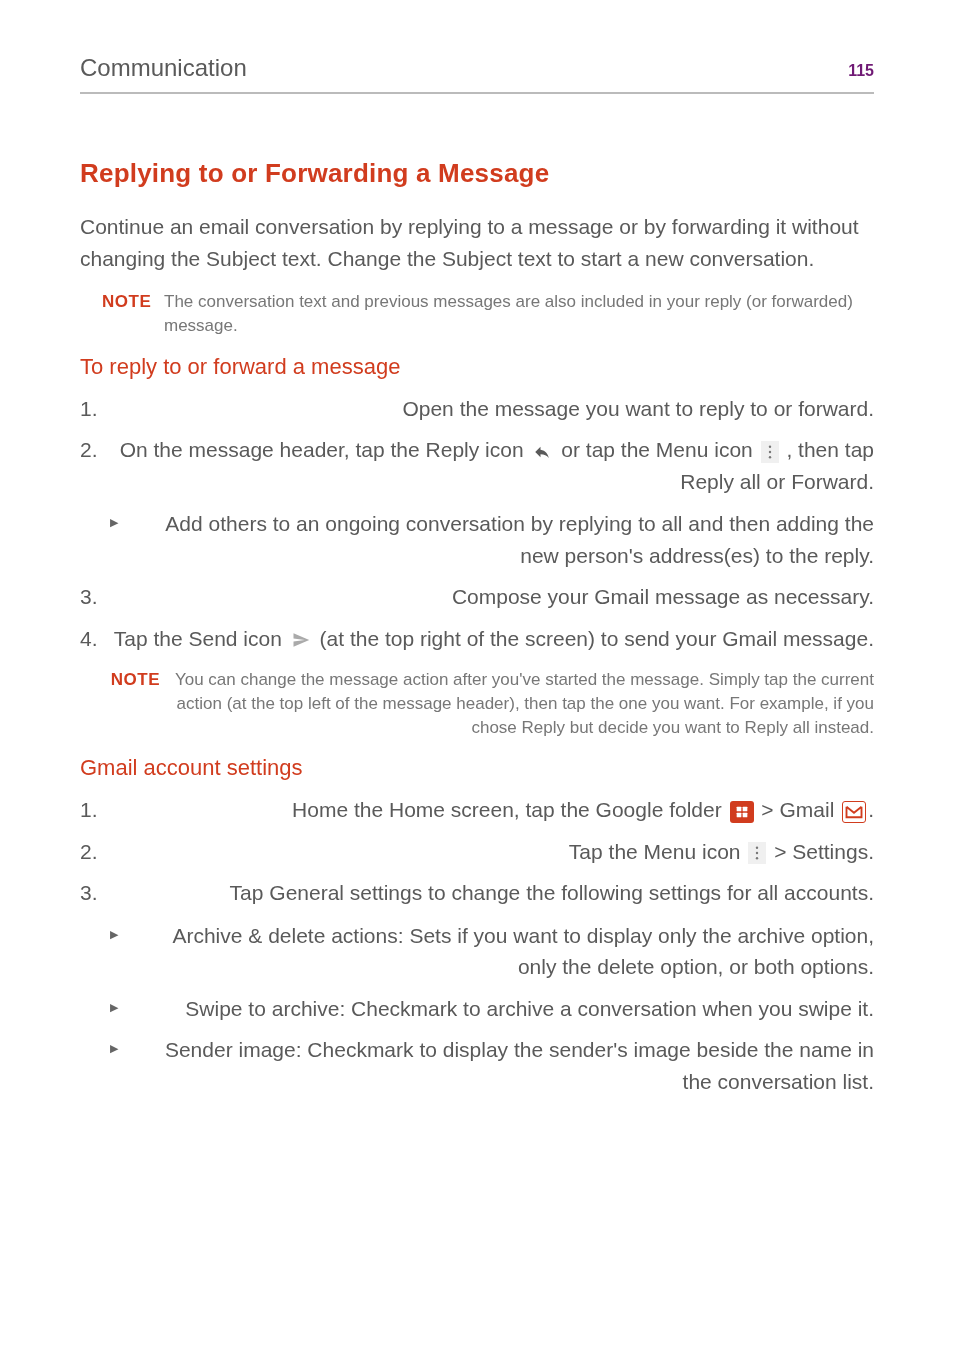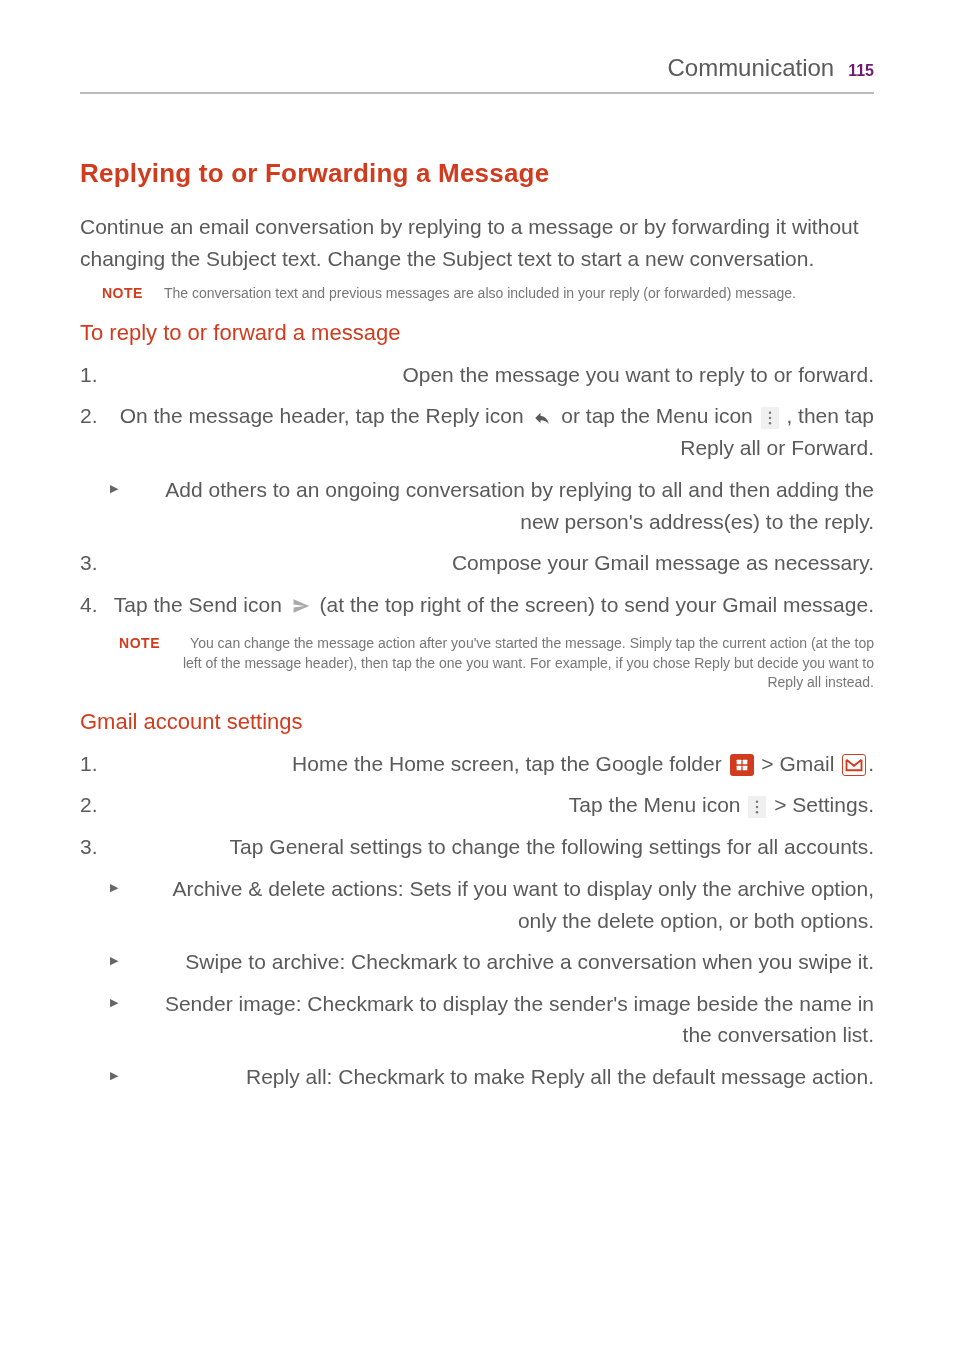--- a/index.html
+++ b/index.html
@@ -9,21 +9,21 @@
       background: #fff;
       font-family: "Helvetica Neue", Helvetica, Arial, sans-serif;
       color: #5a5a5a;
       padding: 50px 80px;
       font-size: 21px;
       line-height: 1.5;
       font-weight: 300;
     }
     .header {
       display: flex;
-      justify-content: flex-end;
+      justify-content: space-between;
       align-items: baseline;
       border-bottom: 2px solid #bbb;
       padding-bottom: 6px;
       margin-bottom: 60px;
     }
     .header-title {
       font-size: 24px;
       color: #5a5a5a;
       margin-right: 14px;
       font-weight: 400;
@@ -45,22 +45,22 @@
       font-size: 22px;
       font-weight: 500;
       margin-top: 12px;
       margin-bottom: 10px;
     }
     p.body {
       margin-bottom: 8px;
     }
     .note-row {
       display: flex;
-      margin: 10px 0 6px 22px;
-      font-size: 14px;
+      margin: 16px 0 6px 22px;
+      font-size: 17px;
       line-height: 1.4;
     }
     .note-label {
       color: #d13c1e;
       font-weight: 700;
       min-width: 62px;
       padding-right: 10px;
       letter-spacing: 0.5px;
     }
     .note-text { color: #777; }
@@ -202,16 +202,15 @@
           <circle cx="5" cy="19" r="1.6" fill="#777"></circle>
         </svg>
       </span><span> &gt; </span><span class="bold">Settings</span><span>.</span>
   </li>
   <li>
     <span>Tap </span><span class="bold">General settings</span><span> to change the following settings for all accounts.</span>
     <ul class="sub">
       <li><span class="bold">Archive &amp; delete actions</span><span>: Sets if you want to display only the archive option, only the delete option, or both options.</span></li>
       <li><span class="bold">Swipe to archive</span><span>: Checkmark to archive a conversation when you swipe it.</span></li>
       <li><span class="bold">Sender image</span><span>: Checkmark to display the sender's image beside the name in the conversation list.</span></li>
-      <li><span class="bold">Reply all</span><span>: Checkmark to make Reply all the default message action.</span></li>
     </ul>
   </li>
 </ol>
 
 </body></html>

